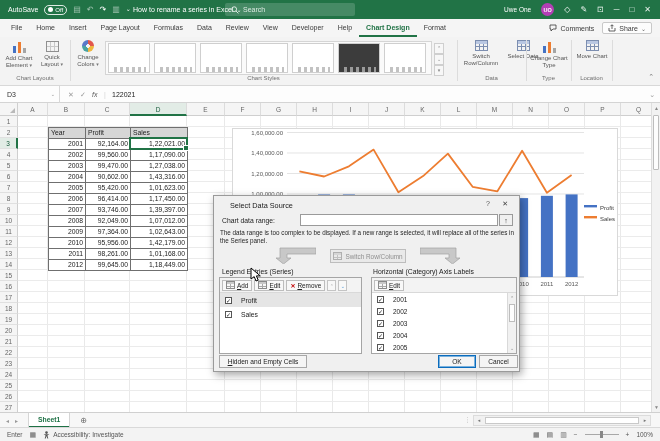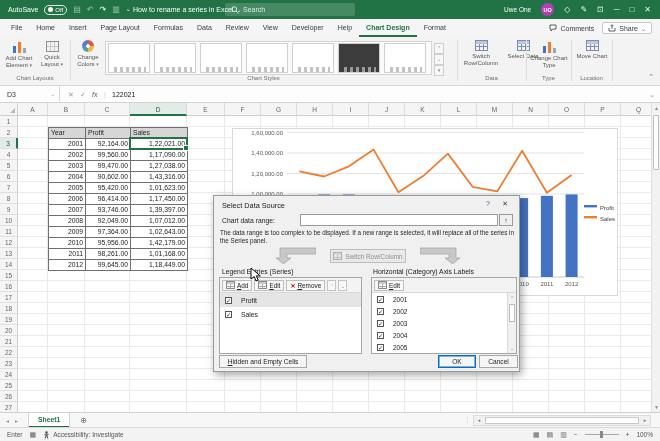--- a/index.html
+++ b/index.html
@@ -102,21 +102,21 @@
   #chart-svg text{font-family:"Liberation Sans",sans-serif}
 
   
   #vscroll{position:absolute;left:651px;top:0;width:9px;height:309px;background:#f2f2f2;border-left:1px solid #dedede}
   .sb-arrow{position:absolute;left:0;width:9px;height:10px;font-size:5px;color:#888;text-align:center;line-height:10px}
   #vthumb{position:absolute;left:1px;top:12px;width:6px;height:55px;background:#fdfdfd;border:1px solid #bdbdbd;border-radius:1px}
 
   
   #dialog{position:absolute;left:213px;top:92px;width:307px;height:177px;background:#f0f0f0;border:1px solid #9a9a9a;
           box-shadow:2px 3px 8px rgba(0,0,0,.35);font-size:7px;color:#222;z-index:10}
-  #dlg-title{position:absolute;left:8px;top:5px;font-size:7.3px;color:#1a1a1a}
+  #dlg-title{position:absolute;left:16px;top:5px;font-size:7.3px;color:#1a1a1a}
   #dlg-help{position:absolute;right:29px;top:4px;font-size:7px;color:#555}
   #dlg-close{position:absolute;right:11px;top:4px;font-size:7px;color:#444}
   #dlg-range-label{position:absolute;left:8px;top:21px;font-size:6.8px}
   #dlg-range-input{position:absolute;left:86px;top:18px;width:198px;height:12px;background:#fff;border:1px solid #9a9a9a;font-size:6.5px;padding:0 2px;font-family:"Liberation Sans",sans-serif}
   #dlg-refedit{position:absolute;left:285px;top:18px;width:14px;height:12px;background:#f0f0f0;border:1px solid #9a9a9a;
                text-align:center;line-height:11px;font-size:7px;color:#222}
   #dlg-warning{position:absolute;left:6px;top:33px;width:297px;font-size:6.3px;line-height:7.5px;color:#1f1f1f}
   .dlg-arrow{position:absolute;top:51px}
   #dlg-switch{position:absolute;left:116px;top:53px;width:76px;height:14px;border:1px solid #bdbdbd;background:#e9e9e9;
               color:#8f8f8f;font-size:6.4px;display:flex;align-items:center;justify-content:center;gap:3px}

